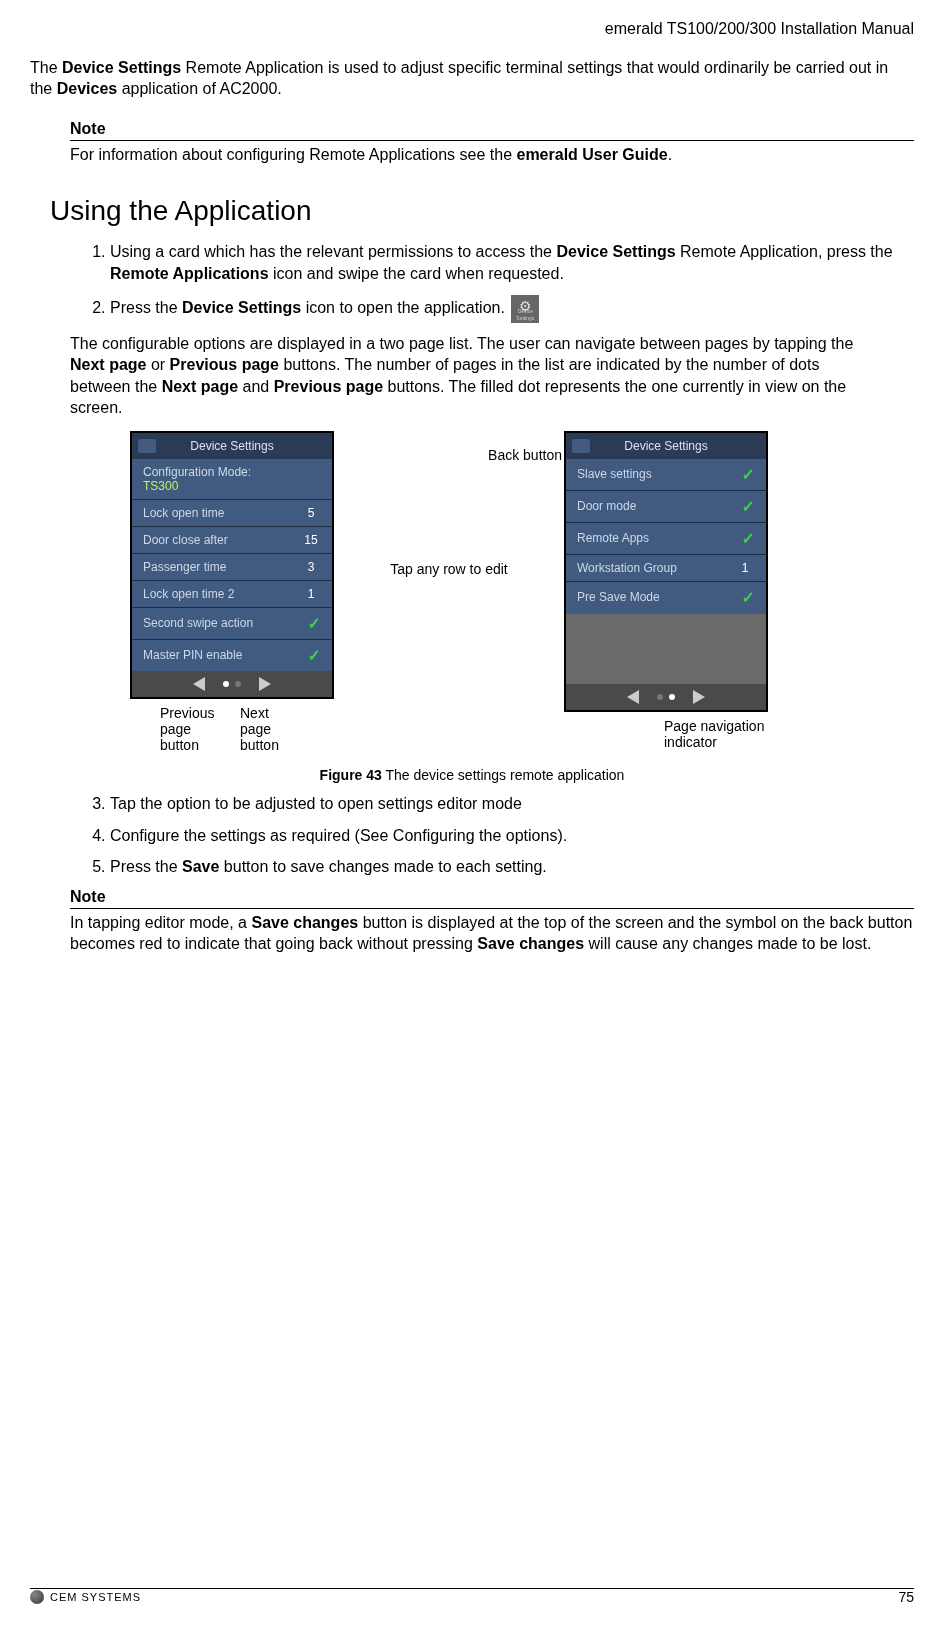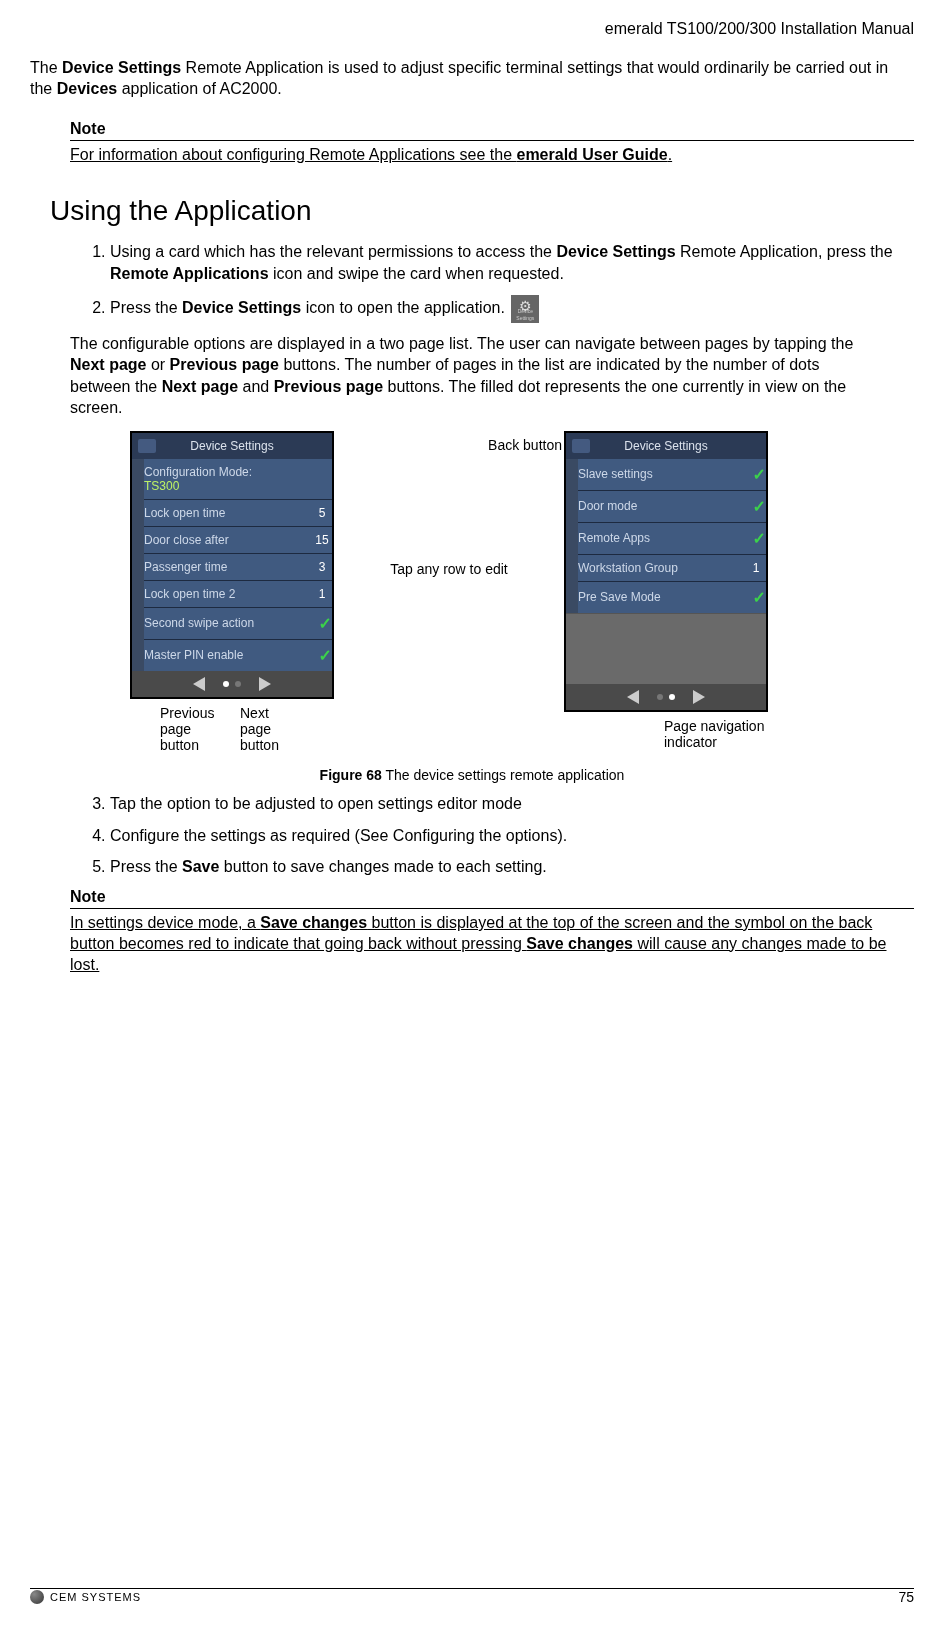--- a/index.html
+++ b/index.html
@@ -40,21 +40,20 @@
   .note-heading {
     font-weight: bold;
     border-bottom: 1px solid #000;
     width: 100%;
     display: block;
     padding-bottom: 2px;
     margin-bottom: 4px;
   }
   .note-text {
     line-height: 1.3;
-    text-decoration: underline;
   }
   .section-heading {
     font-size: 28px;
     margin: 10px 0 14px 20px;
   }
   ol.steps {
     margin: 0 0 10px 40px;
     padding-left: 40px;
     line-height: 1.35;
   }
@@ -98,24 +97,23 @@
     transform:translateY(-50%);
     width:18px;height:14px;
     background:#445a80;
     border-radius:2px;
   }
   .row-item {
     display: flex;
     justify-content: space-between;
     align-items: center;
     border-top: 1px solid #1d2a40;
-    padding: 6px 0;
+    padding: 6px 11px;
     background: #405a80;
     color:#cdd8e8;
-    margin-left:12px;
   }
   .row-item.first{border-top:none;}
   .row-value {
     color: #fff;
     min-width:20px;
     text-align:center;
   }
   .check {
     color: #3bd24a;
     font-size: 16px;
@@ -148,21 +146,21 @@
     width: 230px;
     font-size: 14px;
     color: #000;
     display:flex;
     flex-direction:column;
     align-items:center;
     position:relative;
   }
   .annot-backbtn{
     position:absolute;
-    top:6px;
+    top:16px;
     width:100%;
     text-align:right;
     padding-right:4px;
     font-size:14px;
   }
   .tap-label{
     position:absolute;
     top:130px;
     text-align:center;
     font-size:14px;
@@ -367,36 +365,36 @@
               <span class="dot active"></span>
             </span>
             <span class="tri-right"></span>
           </div>
         </div>
         <div class="right-below" style="margin-left:100px;width:120px;">Page navigation indicator</div>
       </div>
     </div>
 
     <div class="figure-caption">
-      <b>Figure 68</b><span> The device settings remote application</span>
+      <b>Figure 43</b><span> The device settings remote application</span>
     </div>
   </div>
 
   <ol class="steps" start="3">
     <li>Tap the option to be adjusted to open settings editor mode</li>
     <li>Configure the settings as required (See Configuring the options).</li>
     <li>
       <span>Press the </span><b>Save</b><span> button to save changes made to each setting.</span>
     </li>
   </ol>
 
   <div class="note-block">
     <span class="note-heading">Note</span>
     <div class="note-text">
-      <span>In settings device mode, a </span><b>Save changes</b><span> button is displayed at the top of the screen and the symbol on the back button becomes red to indicate that going back without pressing </span><b>Save changes</b><span> will cause any changes made to be lost.</span>
+      <span>In tapping editor mode, a </span><b>Save changes</b><span> button is displayed at the top of the screen and the symbol on the back button becomes red to indicate that going back without pressing </span><b>Save changes</b><span> will cause any changes made to be lost.</span>
     </div>
   </div>
 
   <div class="footer">
     <div class="logo">
       <span class="logo-ball"></span>
       <span>CEM SYSTEMS</span>
     </div>
     <div>75</div>
   </div>

